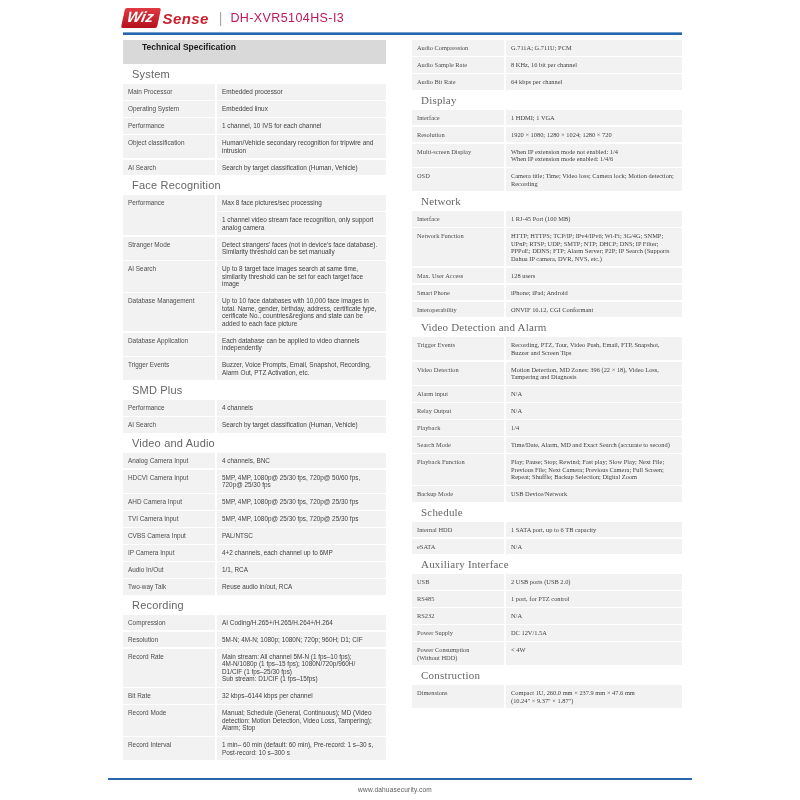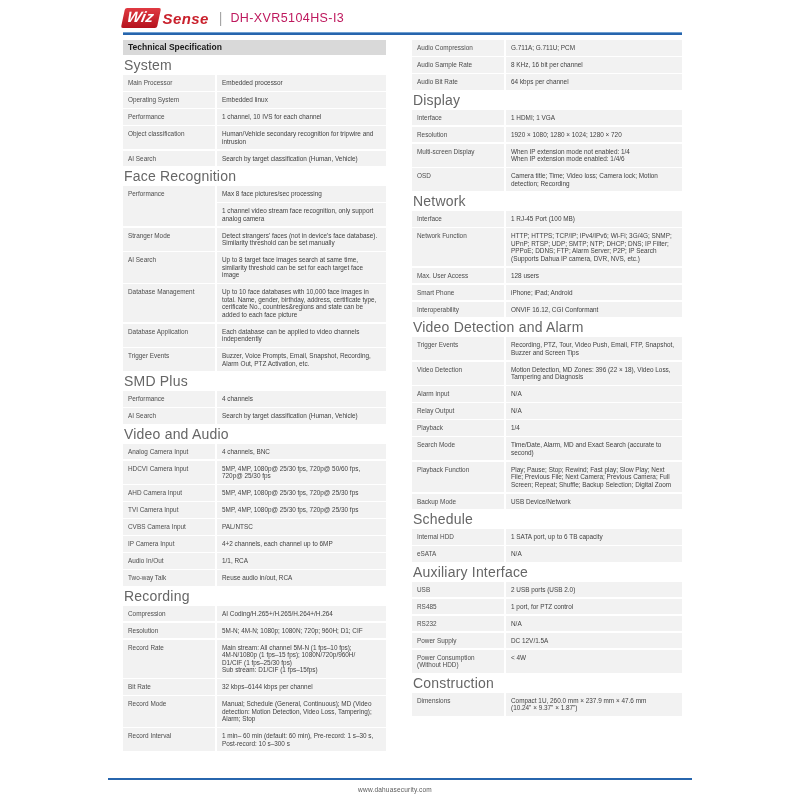--- a/index.html
+++ b/index.html
@@ -15,28 +15,28 @@
     transform:skewX(-12deg); padding:0px 5px 2px 4px; border-radius:2px; margin-right:2px;
   }
   .wiz-text { display:inline-block; color:#ffffff; font-style:italic; font-weight:bold; font-size:15px; letter-spacing:0.3px; }
   .sense-text { color:#c9202c; font-style:italic; font-weight:bold; font-size:15px; letter-spacing:0.4px; margin-left:2px; }
   .hdr-divider { color:#a6a6a6; font-size:14px; font-weight:300; margin:0 8px 0 10px; }
   .model-text { color:#be185d; font-size:12.5px; letter-spacing:0.4px; }
   .top-rule { position:absolute; left:123px; top:32px; width:559px; height:3px; background:#2765ad; border-top:1px solid #6f9fd0; box-sizing:border-box; }
   
   .col { position:absolute; top:40px; }
   .col-left  { left:123px; width:263px; }
-  .col-right { left:412px; width:270px; }
+  .col-right { left:412px; width:270px;font-family:Liberation Serif, serif; }
   .title-bar {
     background:#d9d9d9; color:#1a1a1a; font-weight:bold; font-size:8.5px;
-    line-height:15px; height:15px; padding:0 0 0 5px; margin-bottom:4px;
+    line-height:15px; height:24px; padding:0 0 0 19px; margin-bottom:4px;
   }
   .section-title {
-    font-size:14px; line-height:11px; color:#666666;
-    margin:5px 0 4px 1px; font-weight:400; letter-spacing:0.2px;
+    font-size:11px; line-height:11px; color:#666666;
+    margin:5px 0 4px 9px; font-weight:400; letter-spacing:0.2px;
   }
   .spec-row { display:flex; margin-bottom:1.5px; }
   .cell {
     background:#f2f2f2; font-size:6.4px; line-height:7.5px; color:#3f3f3f;
     padding:4px 4px 4px 5px; box-sizing:border-box; white-space:pre-line;
   }
   .cell.label { flex:0 0 92px; width:92px; margin-right:2px; color:#4d4d4d; }
   .vstack { flex:1; display:flex; flex-direction:column; gap:1.5px; }
   .cell.value { flex:1; }
   

